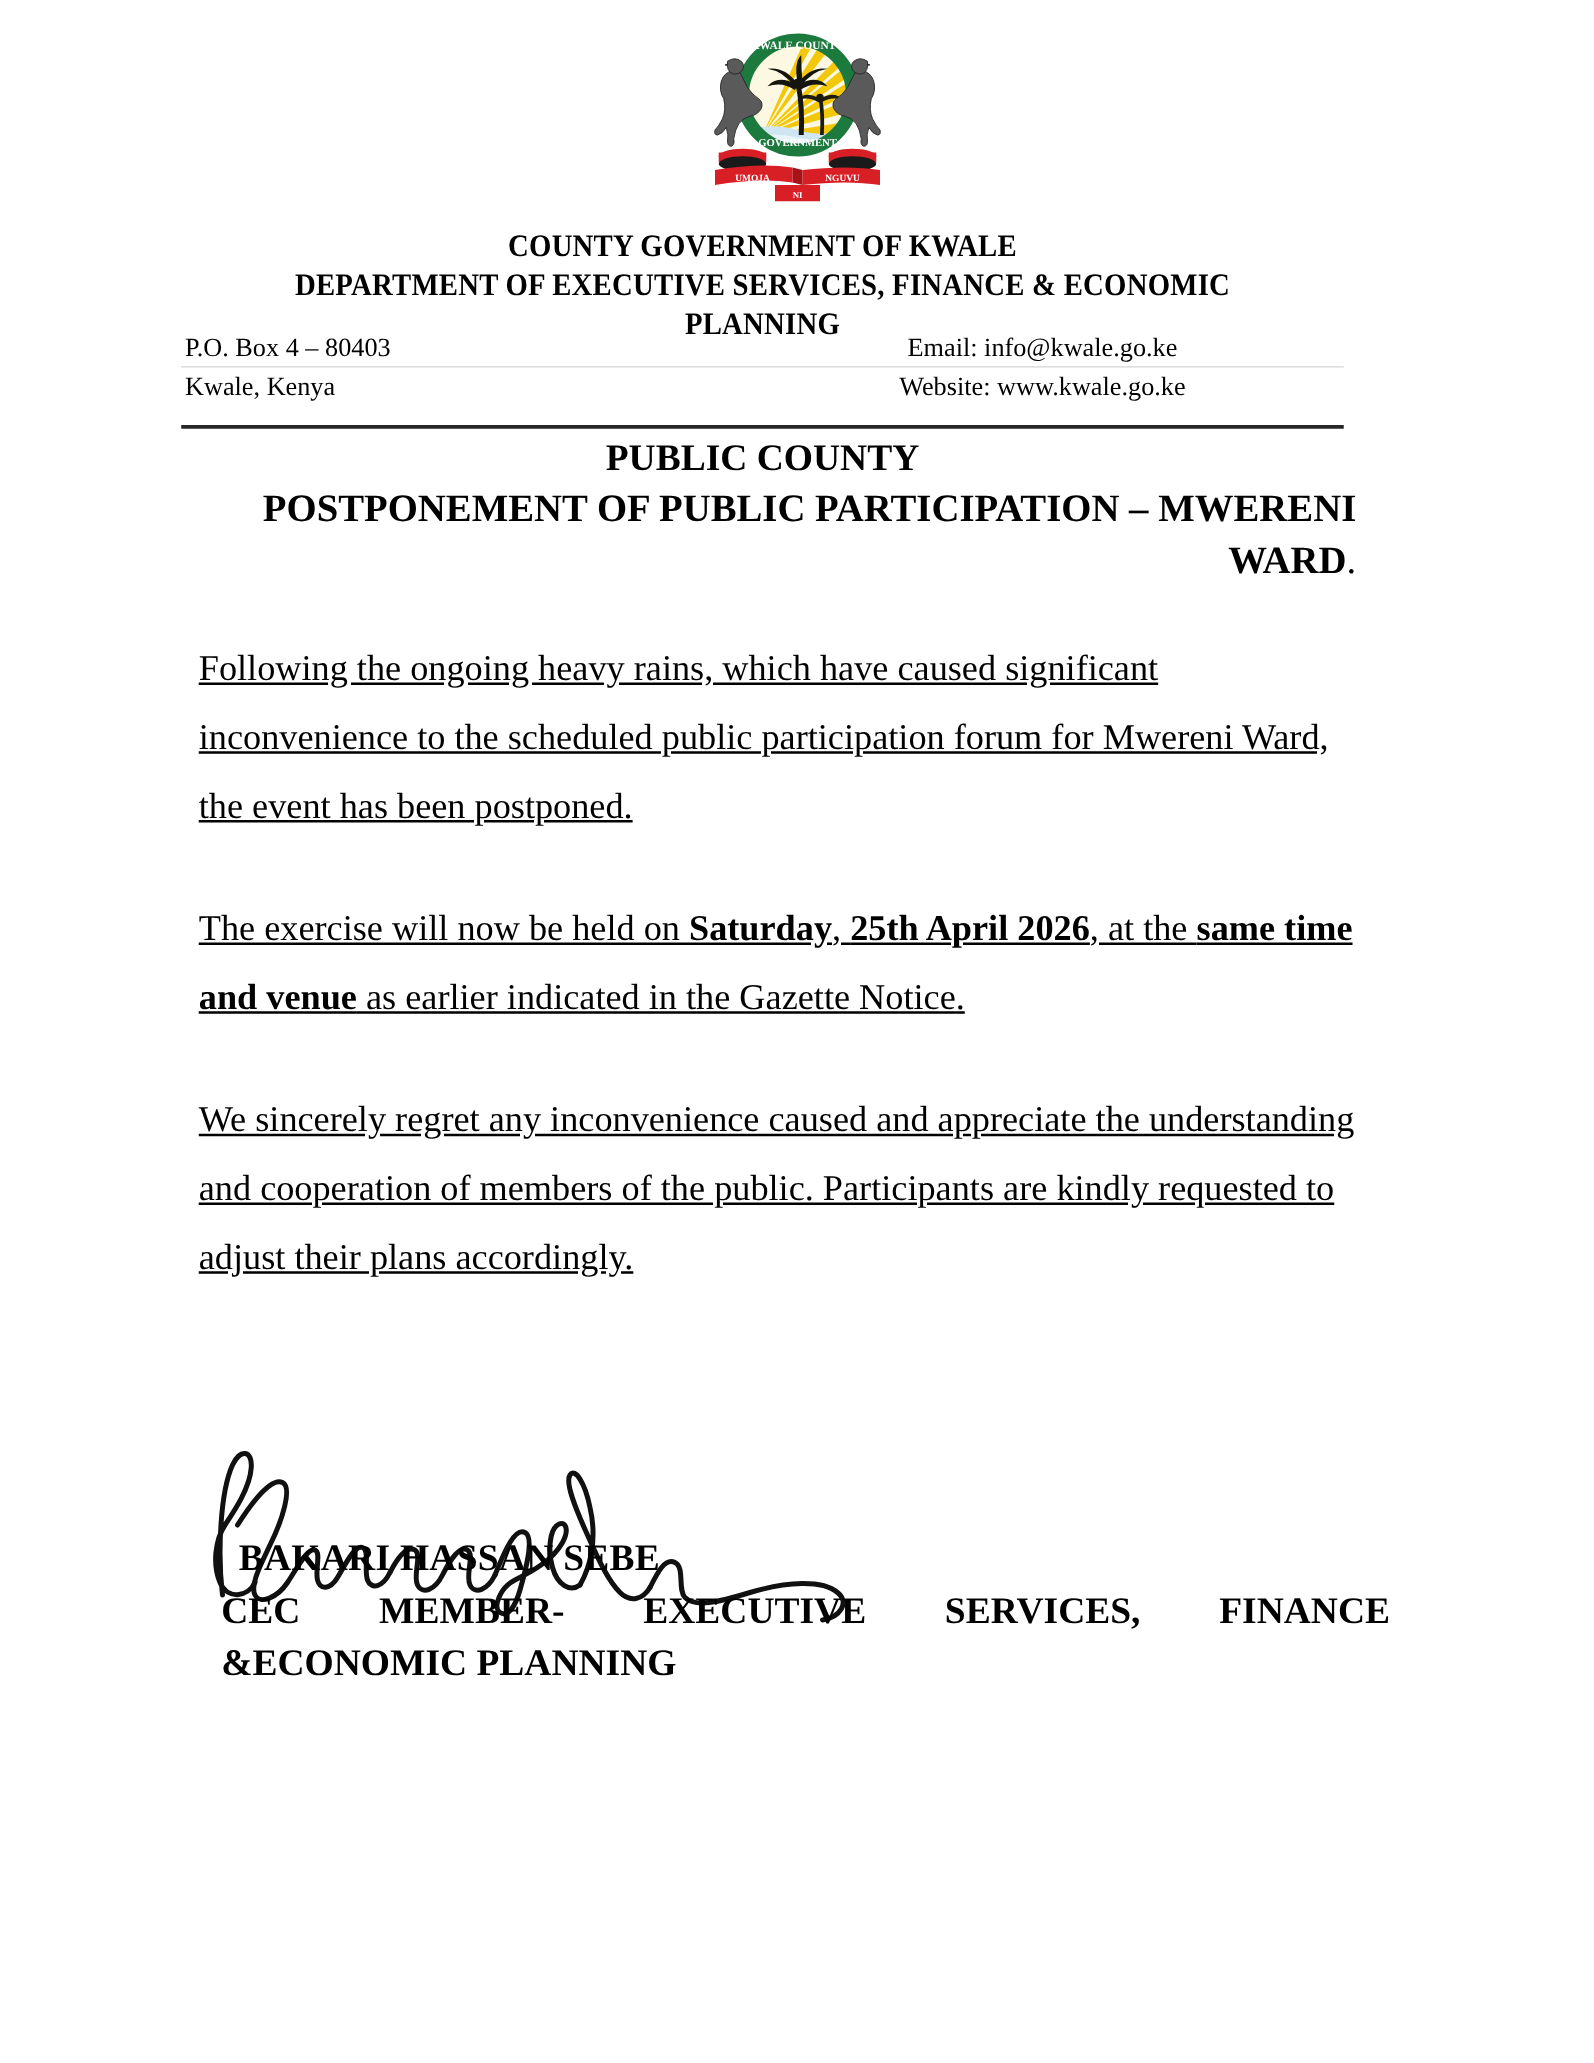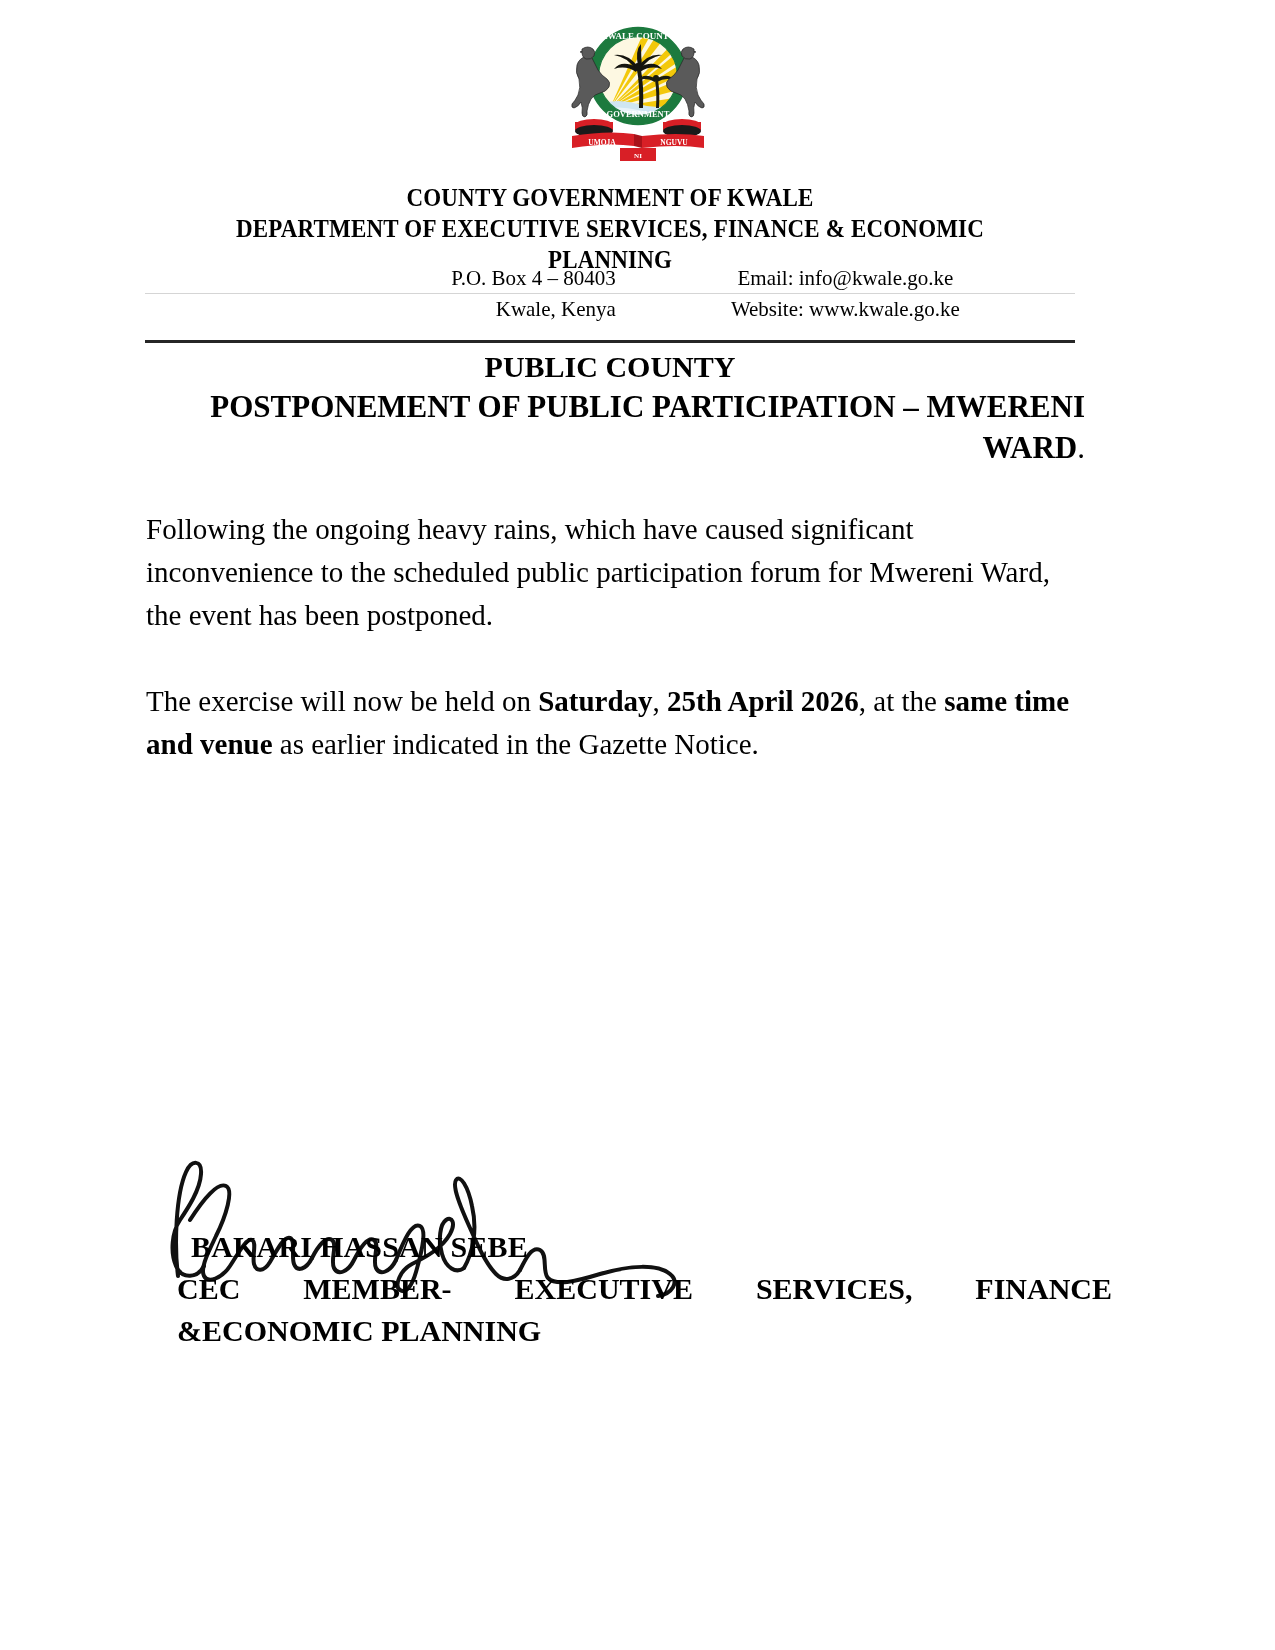--- a/index.html
+++ b/index.html
@@ -68,23 +68,22 @@
     font-size: 21px;
     line-height: 30px;
     height: 30px;
     align-items: center;
   }
   .contact-row.first {
     border-bottom: 1px solid #d5d5d5;
   }
   .contact-left {
     width: 48%;
-    text-align: right;
+    text-align: left;
     padding-left: 3px;
-    margin-left: 44px;
   }
   .contact-right {
     width: 52%;
     text-align: center;
   }
 
   .rule-thick {
     position: absolute;
     left: 145px;
     top: 340px;
@@ -113,26 +112,27 @@
     text-align: right;
     font-weight: bold;
     font-size: 31px;
     line-height: 41px;
   }
   .subject .nonbold { font-weight: normal; }
 
   
   .body-text {
     position: absolute;
-    left: 146px;
+    left: 159px;
     top: 508px;
     width: 930px;
     font-size: 29px;
-    line-height: 43px;
+    line-height: 55px;
     text-align: left;
+    text-decoration: underline;
   }
   .body-text p {
     margin: 0 0 43px 0;
   }
   .body-text b { font-weight: bold; }
 
   
   .signature {
     position: absolute;
     left: 160px;
@@ -284,20 +284,21 @@
 
   <div class="notice-title">PUBLIC COUNTY</div>
 
   <div class="subject">
     <span>POSTPONEMENT OF PUBLIC PARTICIPATION – MWERENI WARD</span><span class="nonbold">.</span>
   </div>
 
   <div class="body-text">
     <p>Following the ongoing heavy rains, which have caused significant inconvenience to the scheduled public participation forum for Mwereni Ward, the event has been postponed.</p>
     <p><span>The exercise will now be held on </span><b>Saturday</b><span>, </span><b>25th April 2026</b><span>, at the </span><b>same time and venue</b><span> as earlier indicated in the Gazette Notice.</span></p>
+    <p>We sincerely regret any inconvenience caused and appreciate the understanding and cooperation of members of the public. Participants are kindly requested to adjust their plans accordingly.</p>
   </div>
 
   <div class="signature">
     <svg viewBox="0 0 520 185" width="520" height="185" xmlns="http://www.w3.org/2000/svg">
       <g fill="none" stroke="#111111" stroke-linecap="round" stroke-linejoin="round">
         <path d="M18 148 C14 116 16 66 26 44 C32 31 42 32 41 46 C40 62 28 80 20 92
                  C12 104 10 124 16 138 C22 152 38 150 44 138" stroke-width="4"></path>
         <path d="M30 92 C44 70 58 54 66 58 C74 62 66 88 56 108 C48 125 40 140 44 148
                  C48 156 62 150 70 138 C78 126 86 110 92 112 C97 114 92 128 94 136
                  C96 144 104 144 110 134 C117 122 124 108 130 110 C136 112 131 128 134 136

